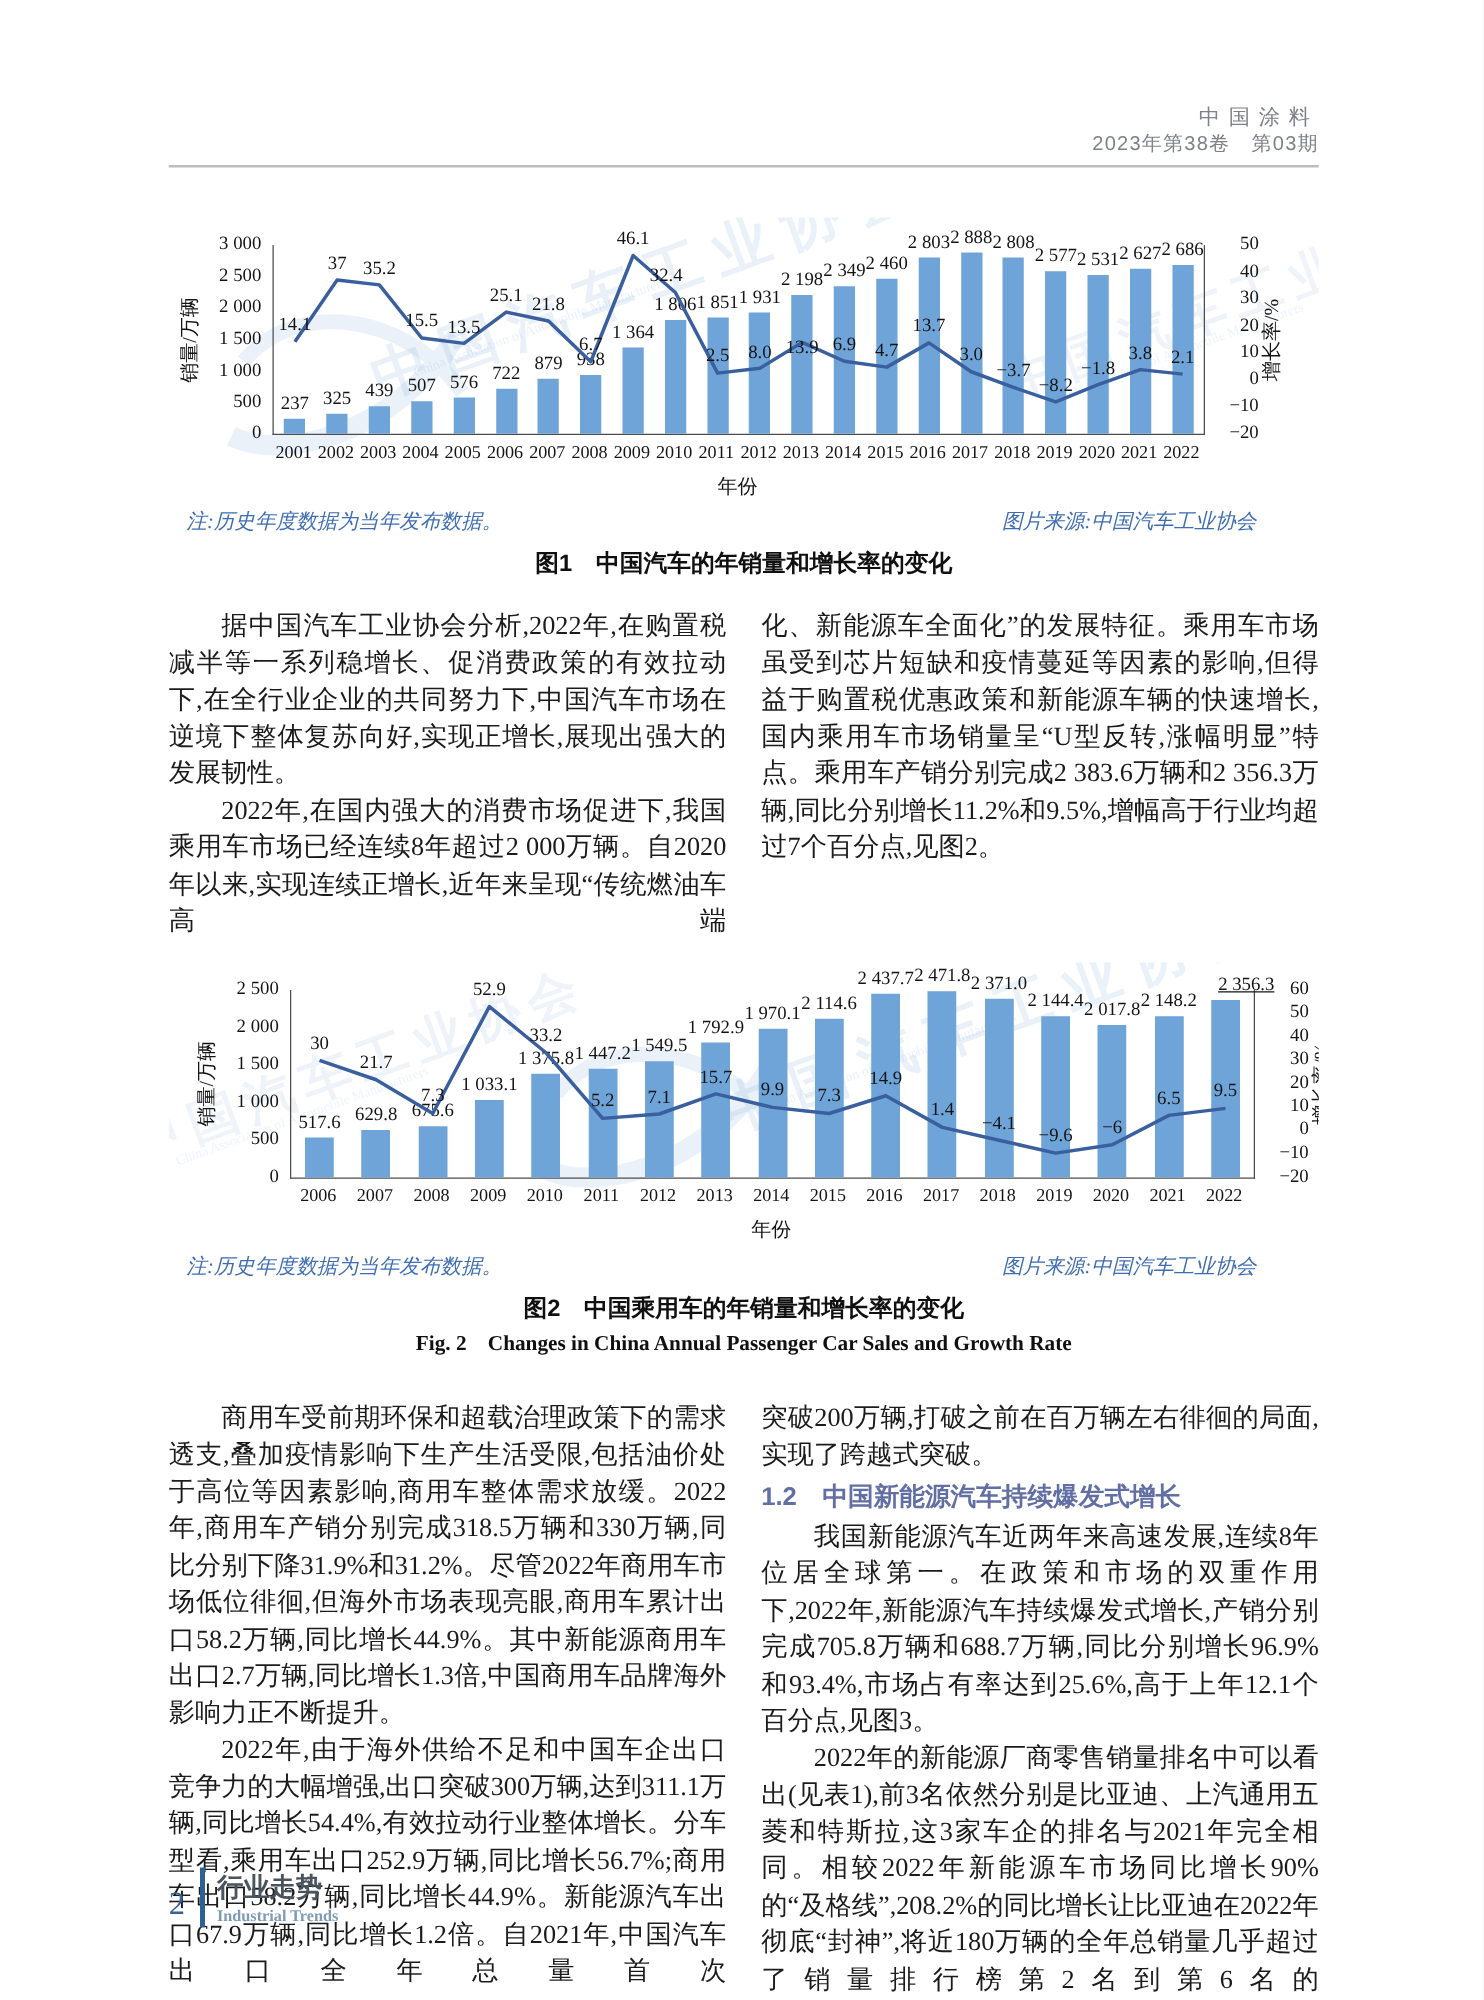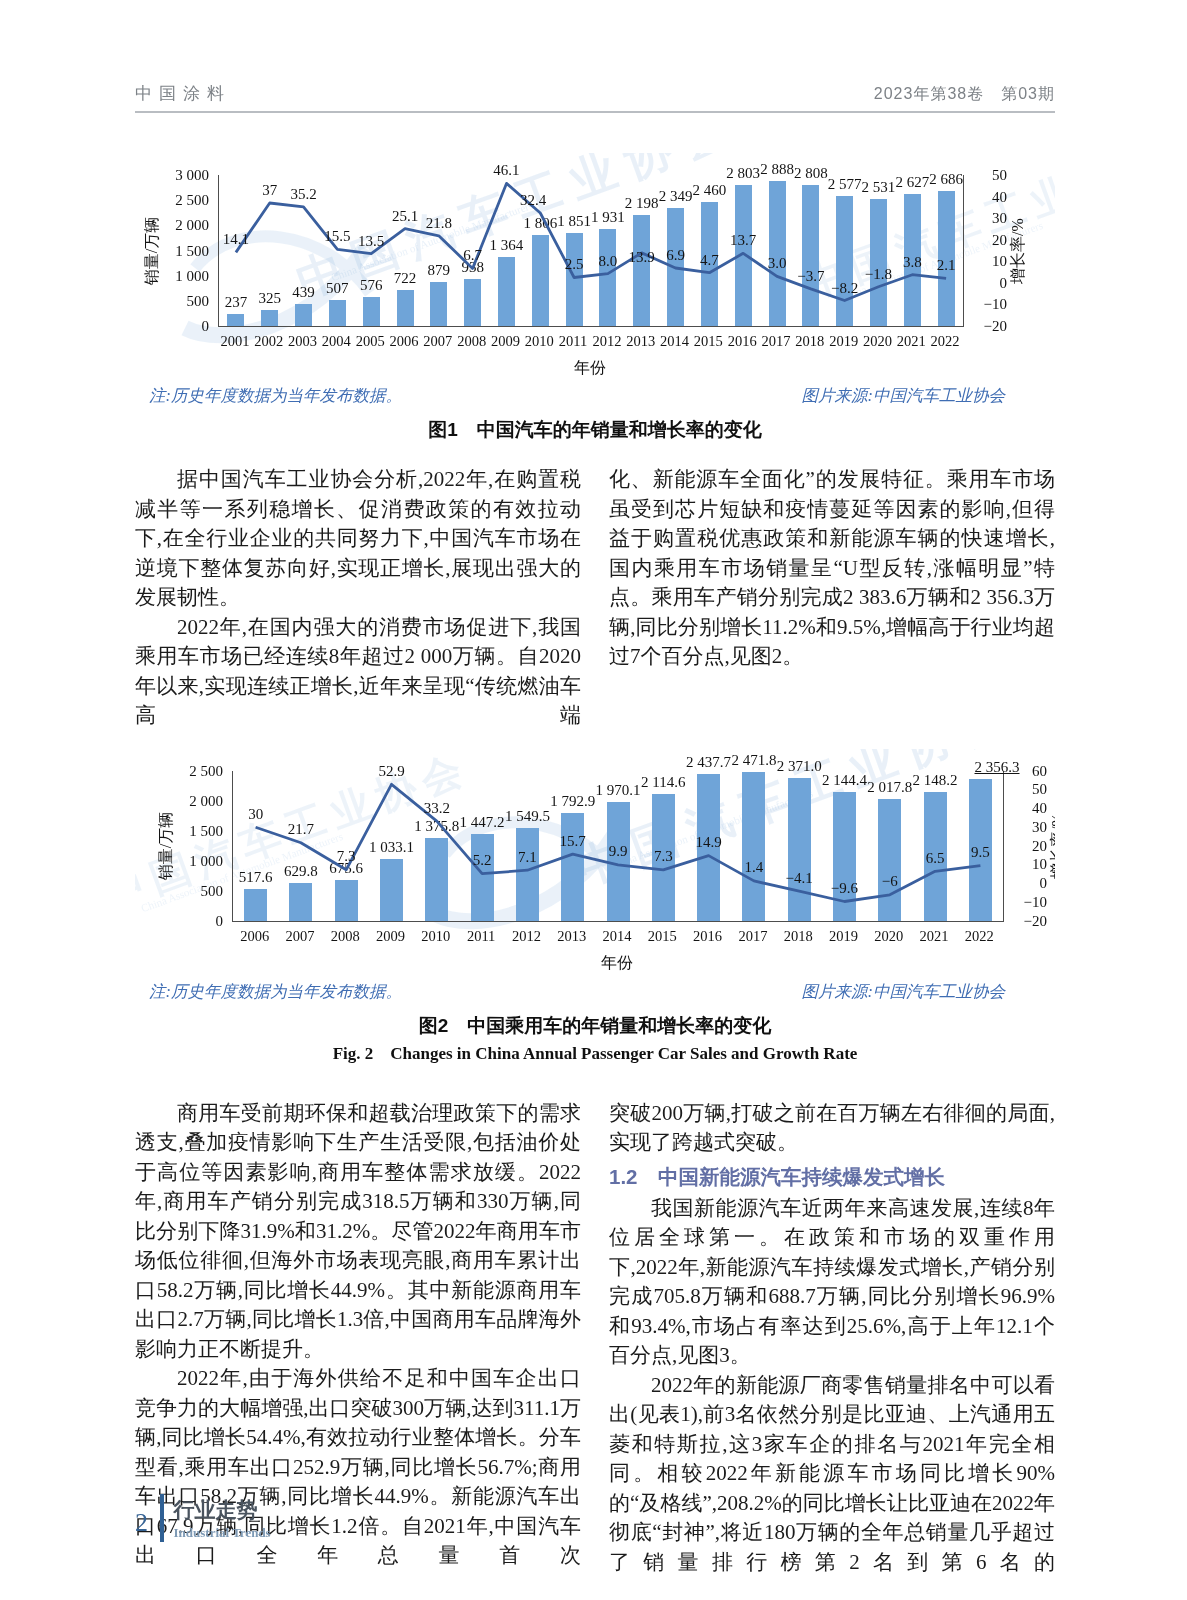--- a/index.html
+++ b/index.html
@@ -2,21 +2,21 @@
 <html><head>
 <meta charset="utf-8">
 <style>
   html,body{margin:0;padding:0;background:#e8e8e8;}
   .page{position:relative;width:1187px;height:1600px;background:#ffffff;margin:0 auto;
         font-family:"Liberation Serif", serif;color:#1b1b1b;overflow:hidden;}
   .content{position:relative;margin-left:135px;width:920px;}
   
   .header{display:flex;justify-content:space-between;align-items:flex-end;
           padding-top:82px;padding-bottom:6px;border-bottom:2px solid #b9bdc2;
-          font-family:"Liberation Sans", sans-serif;}
+          font-family:"Liberation Sans", sans-serif;flex-direction:column;}
   .journal{font-size:17px;color:#7d8287;letter-spacing:7px;}
   .issue{font-size:16px;color:#7d8287;letter-spacing:1px;}
   
   .figure{margin-top:40px;}
   .figure.second{margin-top:18px;}
   .chart{position:relative;width:920px;overflow:hidden;}
   #chart1{height:224px;}
   #chart2{height:224px;}
   .plot{position:absolute;border-left:1.5px solid #4d4d4d;border-right:1.5px solid #4d4d4d;
         border-bottom:1.5px solid #4d4d4d;box-sizing:content-box;}

